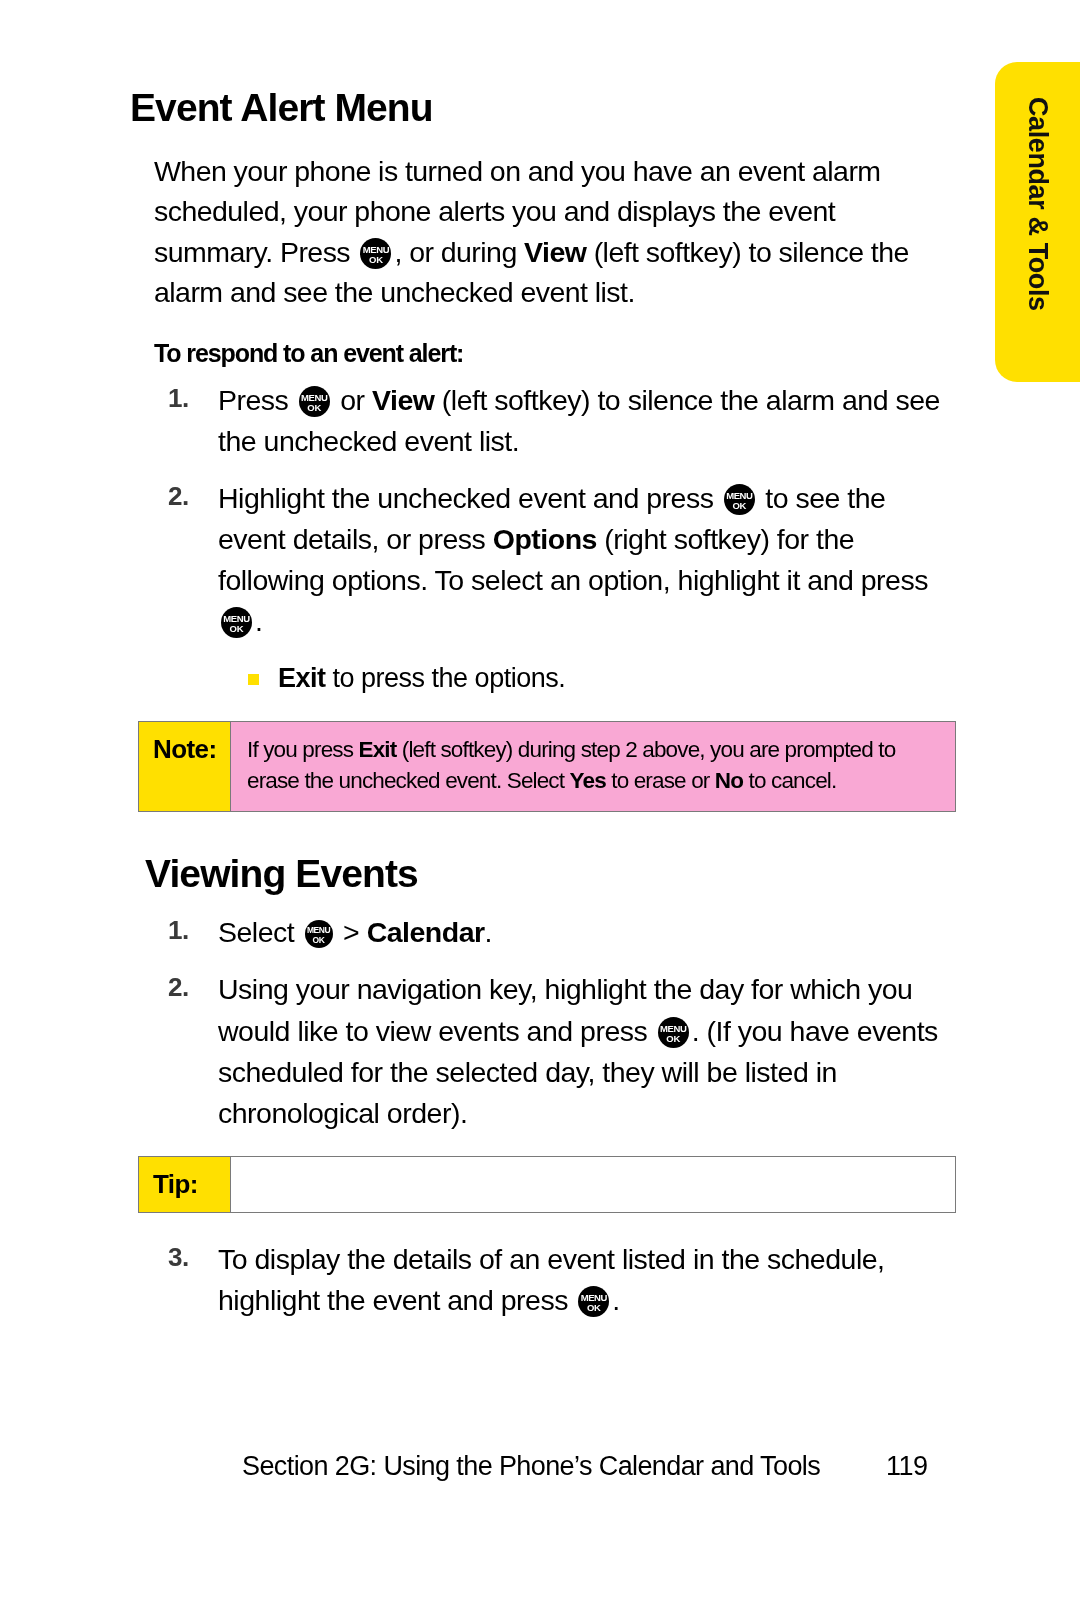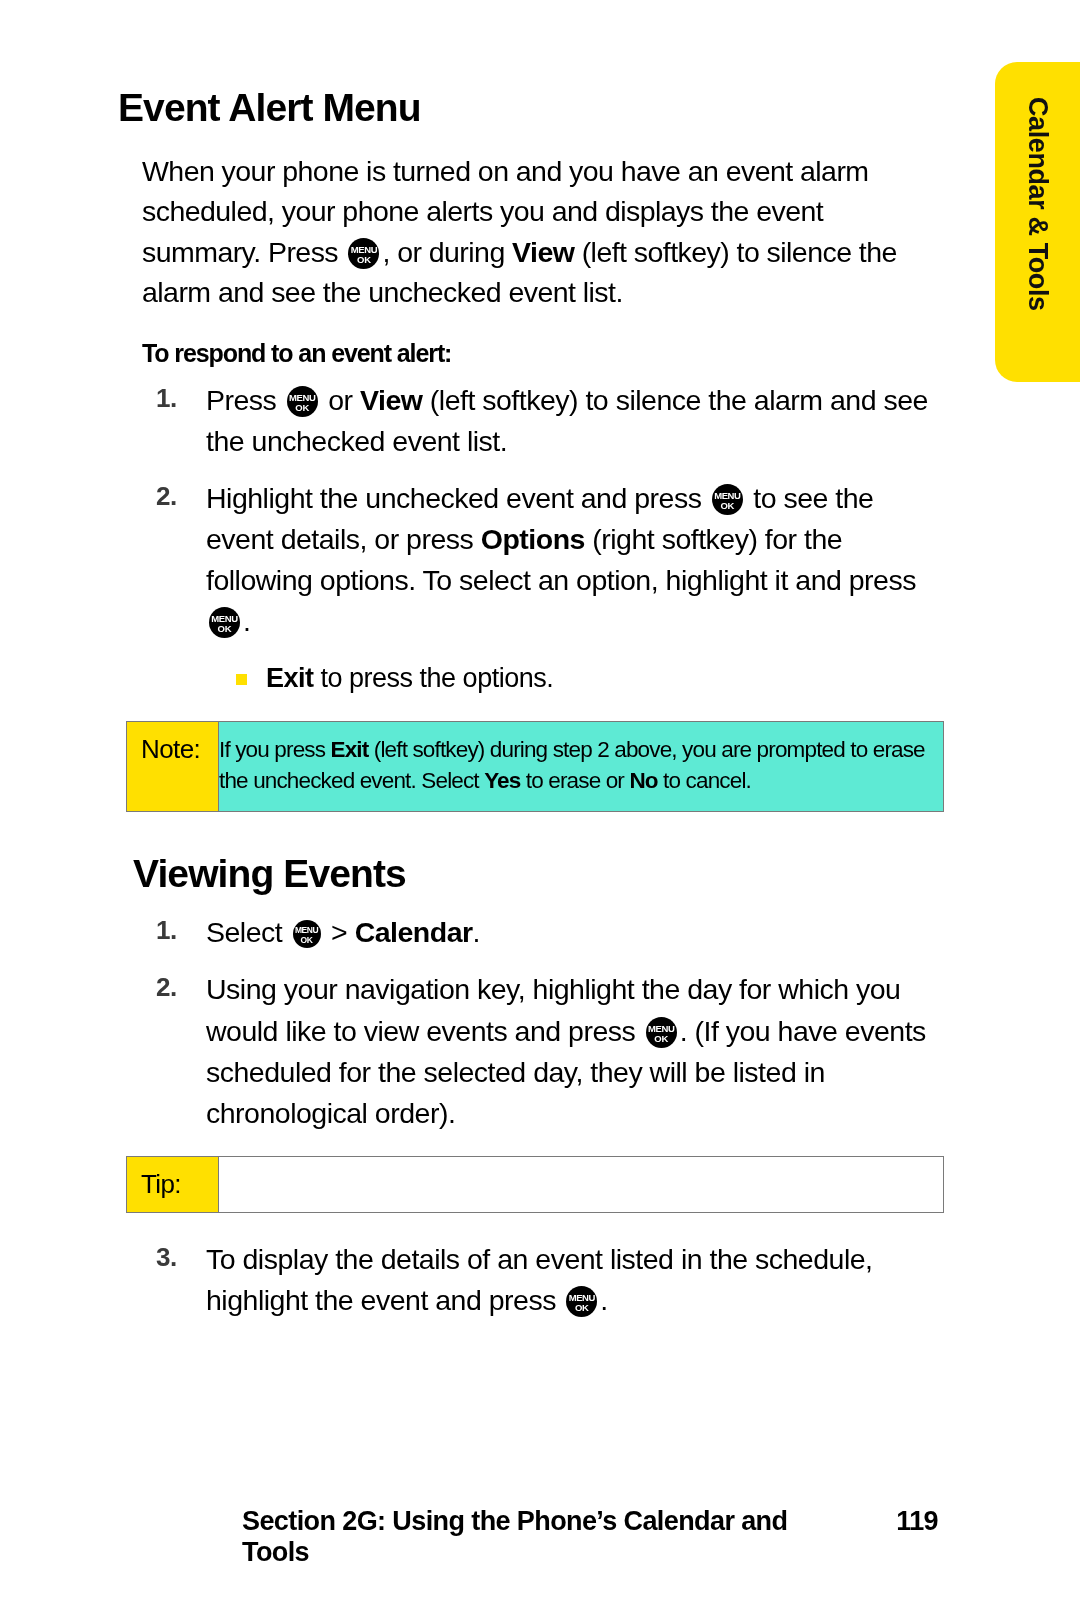--- a/index.html
+++ b/index.html
@@ -44,21 +44,21 @@
   .page {
     position: absolute;
     left: 0;
     top: 0;
     width: 1080px;
     height: 1620px;
   }
 
   .content {
     position: absolute;
-    left: 118px;
+    left: 130px;
     top: 88px;
     width: 820px;
   }
 
   h1.section-title {
     font-size: 39px;
     font-weight: bold;
     letter-spacing: -0.9px;
     margin: 0 0 22px 0;
     line-height: 1.05;
@@ -146,29 +146,29 @@
     border: 1px solid #7a7a7a;
     margin: 22px 0 0 8px;
     width: 818px;
     box-sizing: border-box;
   }
   .callout .label-cell {
     background: #FFE000;
     flex: 0 0 92px;
     padding: 12px 0 12px 14px;
     box-sizing: border-box;
-    font-weight: normal;
+    font-weight: bold;
     font-size: 26px;
     letter-spacing: -0.6px;
     border-right: 1px solid #7a7a7a;
   }
   .callout .body-cell {
-    background: #5eead4;
+    background: #f9a8d4;
     flex: 1 1 auto;
-    padding: 12px 14px 14px 0;
+    padding: 12px 14px 14px 16px;
     box-sizing: border-box;
     font-size: 22.5px;
     line-height: 1.40;
     letter-spacing: -0.85px;
   }
 
   
   .menukey {
     display: inline-block;
     width: 31px;
@@ -196,26 +196,26 @@
   .menukey.sm { width: 28px; height: 28px; vertical-align: -6px; }
   .menukey.sm .l1 { top: 6px; font-size: 8.5px; }
   .menukey.sm .l2 { top: 15.5px; font-size: 8.5px; }
 
   b, strong { font-weight: bold; }
 
   
   .footer {
     position: absolute;
     left: 118px;
-    top: 1506px;
+    top: 1451px;
     width: 820px;
     display: flex;
     justify-content: flex-start;
     align-items: baseline;
-    font-weight: bold;
+    font-weight: normal;
     font-size: 27px;
     letter-spacing: -0.6px;
   }
   .footer .f-text {
     margin-left: 124px;
   }
   .footer .f-page {
     margin-left: 66px;
   }
 </style>

